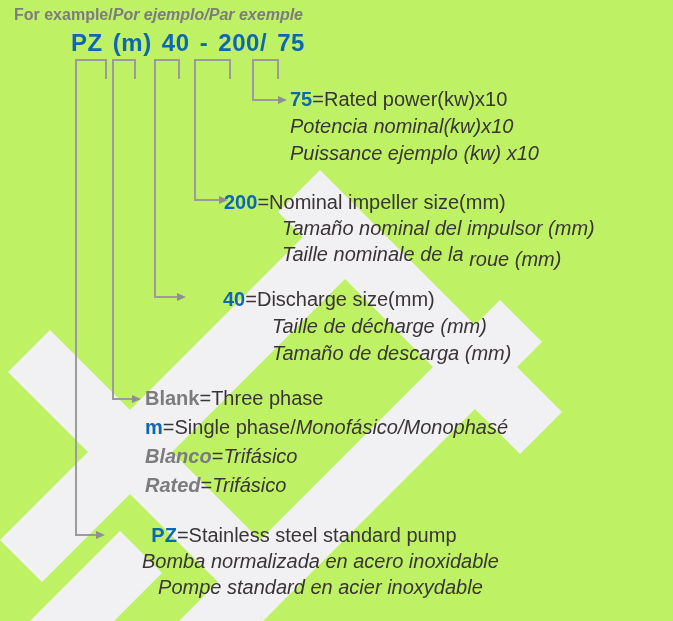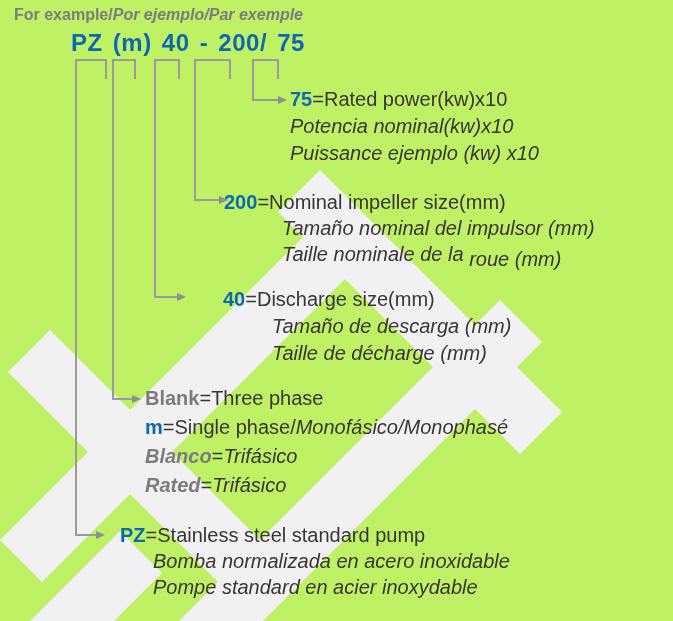--- a/index.html
+++ b/index.html
@@ -33,21 +33,21 @@
   .tok{color:#0e67b1;font-weight:bold;}
   .graykey{color:#7c7b7d;font-weight:bold;}
 
   .b75 {left:290px;top:86px;}
   .b75 .ind{}
   .b200{left:224px;top:189px;line-height:26px;}
   .b200 .ind{margin-left:58px;}
   .b40 {left:177px;top:286px;margin-left:46px;}
   .b40 .ind{margin-left:49px;}
   .bm  {left:145px;top:384px;line-height:29px;}
-  .bpz {left:120px;top:522px;line-height:26px;}
+  .bpz {left:109px;top:522px;line-height:26px;text-align:center;}
   .bpz .ind{margin-left:33px;}
 
   .sub{position:relative;top:5px;}
 </style>
 </head>
 <body>
 
 <div class="canvas">
 
   <svg class="layer watermark" viewBox="0 0 673 621" aria-hidden="true">
@@ -95,22 +95,22 @@
   </div>
 
   <div class="txt block b200">
     <div><span class="tok">200</span><span>=</span><span>Nominal impeller size(mm)</span></div>
     <div class="it ind">Tamaño nominal del impulsor (mm)</div>
     <div class="it ind"><span>Taille nominale de la </span><span class="sub">roue (mm)</span></div>
   </div>
 
   <div class="txt block b40">
     <div><span class="tok">40</span><span>=</span><span>Discharge size(mm)</span></div>
+    <div class="it ind">Taille de décharge (mm)</div>
     <div class="it ind">Tamaño de descarga (mm)</div>
-    <div class="it ind">Taille de décharge (mm)</div>
   </div>
 
   <div class="txt block bm">
     <div><span class="graykey">Blank</span><span>=</span><span>Three phase</span></div>
     <div><span class="tok">m</span><span>=</span><span>Single phase/</span><span class="it">Monofásico/Monophasé</span></div>
     <div><span class="graykey it">Blanco</span><span>=</span><span class="it">Trifásico</span></div>
     <div><span class="graykey it">Rated</span><span>=</span><span class="it">Trifásico</span></div>
   </div>
 
   <div class="txt block bpz">

